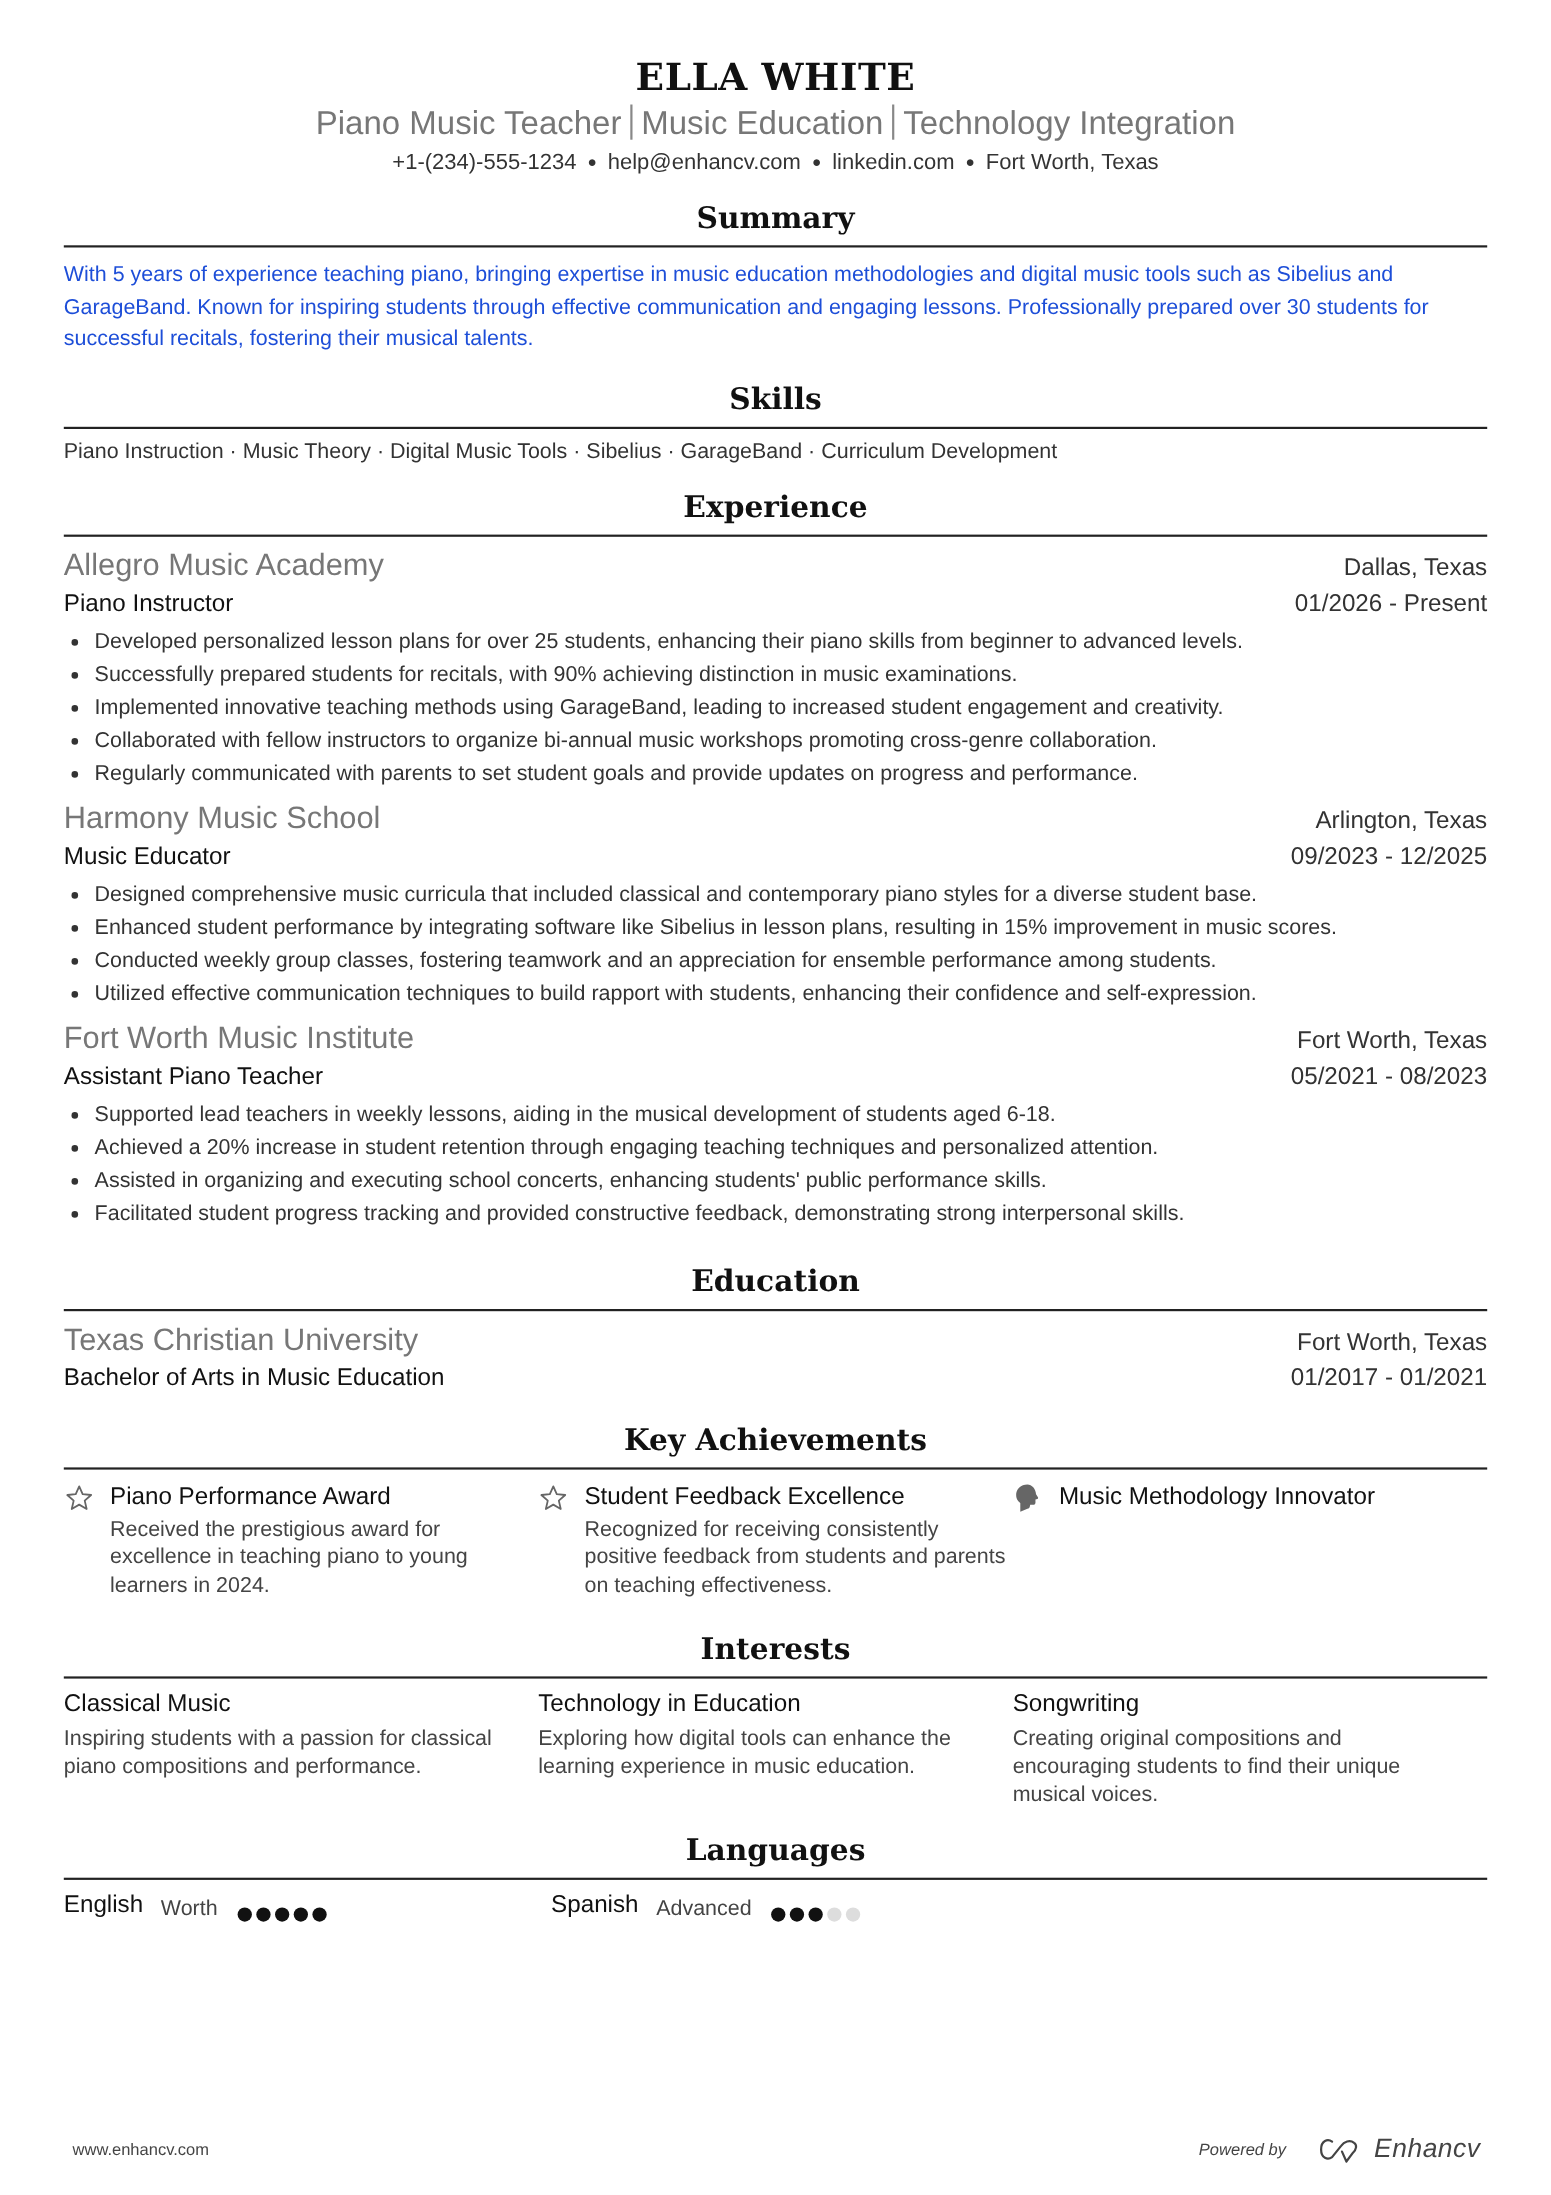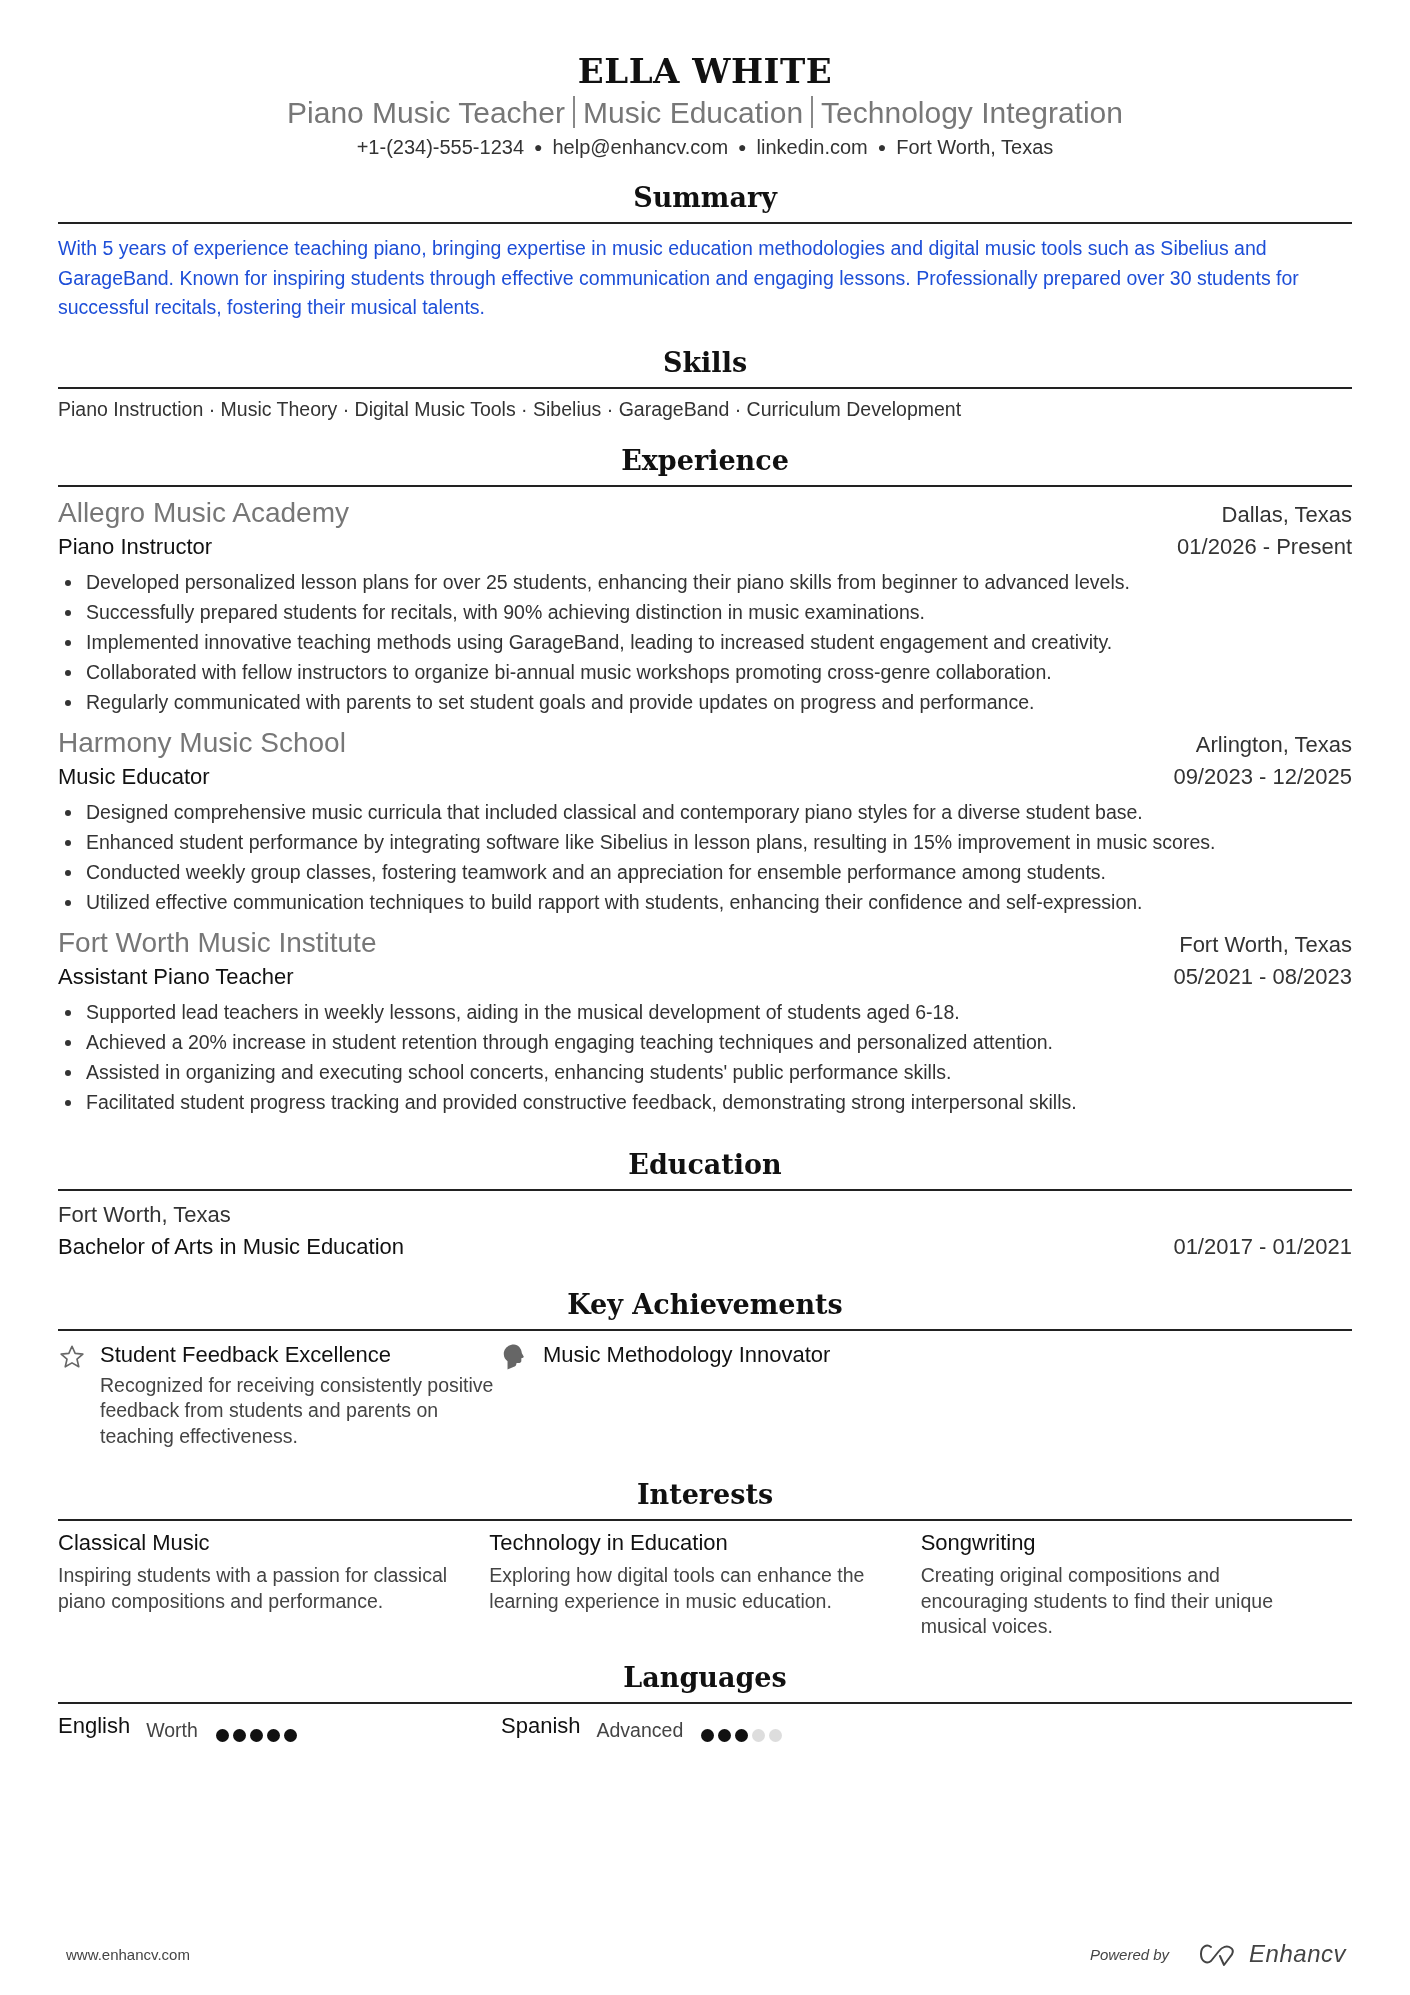--- a/index.html
+++ b/index.html
@@ -126,33 +126,45 @@
         <li>Facilitated student progress tracking and provided constructive feedback, demonstrating strong interpersonal skills.</li>
       </ul>
     </div>
   </div>
 
   <div style="margin-top:30px;">
     <div class="section-title">Education</div>
     <div class="divider"></div>
     <div class="exp">
       <div class="row">
+        <div class="company">Texas Christian University</div>
         <div class="loc">Fort Worth, Texas</div>
       </div>
       <div class="row">
         <div class="role">Bachelor of Arts in Music Education</div>
         <div class="dates">01/2017 - 01/2021</div>
       </div>
     </div>
   </div>
 
   <div style="margin-top:24px;">
     <div class="section-title">Key Achievements</div>
     <div class="divider"></div>
     <div class="ach-grid">
+      <div class="ach">
+        <div class="ic">
+          <svg width="28" height="28" viewBox="0 0 24 24">
+              <path d="M12 2.8l2.7 6.1 6.6.6-5 4.4 1.5 6.5L12 17l-5.8 3.4 1.5-6.5-5-4.4 6.6-.6z" fill="none" stroke="#666" stroke-width="1.4" stroke-linejoin="round"></path>
+            </svg>
+        </div>
+        <div>
+          <div class="ach-title">Piano Performance Award</div>
+          <div class="ach-desc">Received the prestigious award for excellence in teaching piano to young learners in 2024.</div>
+        </div>
+      </div>
       <div class="ach">
         <div class="ic">
           <svg width="28" height="28" viewBox="0 0 24 24">
               <path d="M12 2.8l2.7 6.1 6.6.6-5 4.4 1.5 6.5L12 17l-5.8 3.4 1.5-6.5-5-4.4 6.6-.6z" fill="none" stroke="#666" stroke-width="1.4" stroke-linejoin="round"></path>
             </svg>
         </div>
         <div>
           <div class="ach-title">Student Feedback Excellence</div>
           <div class="ach-desc">Recognized for receiving consistently positive feedback from students and parents on teaching effectiveness.</div>
         </div>

